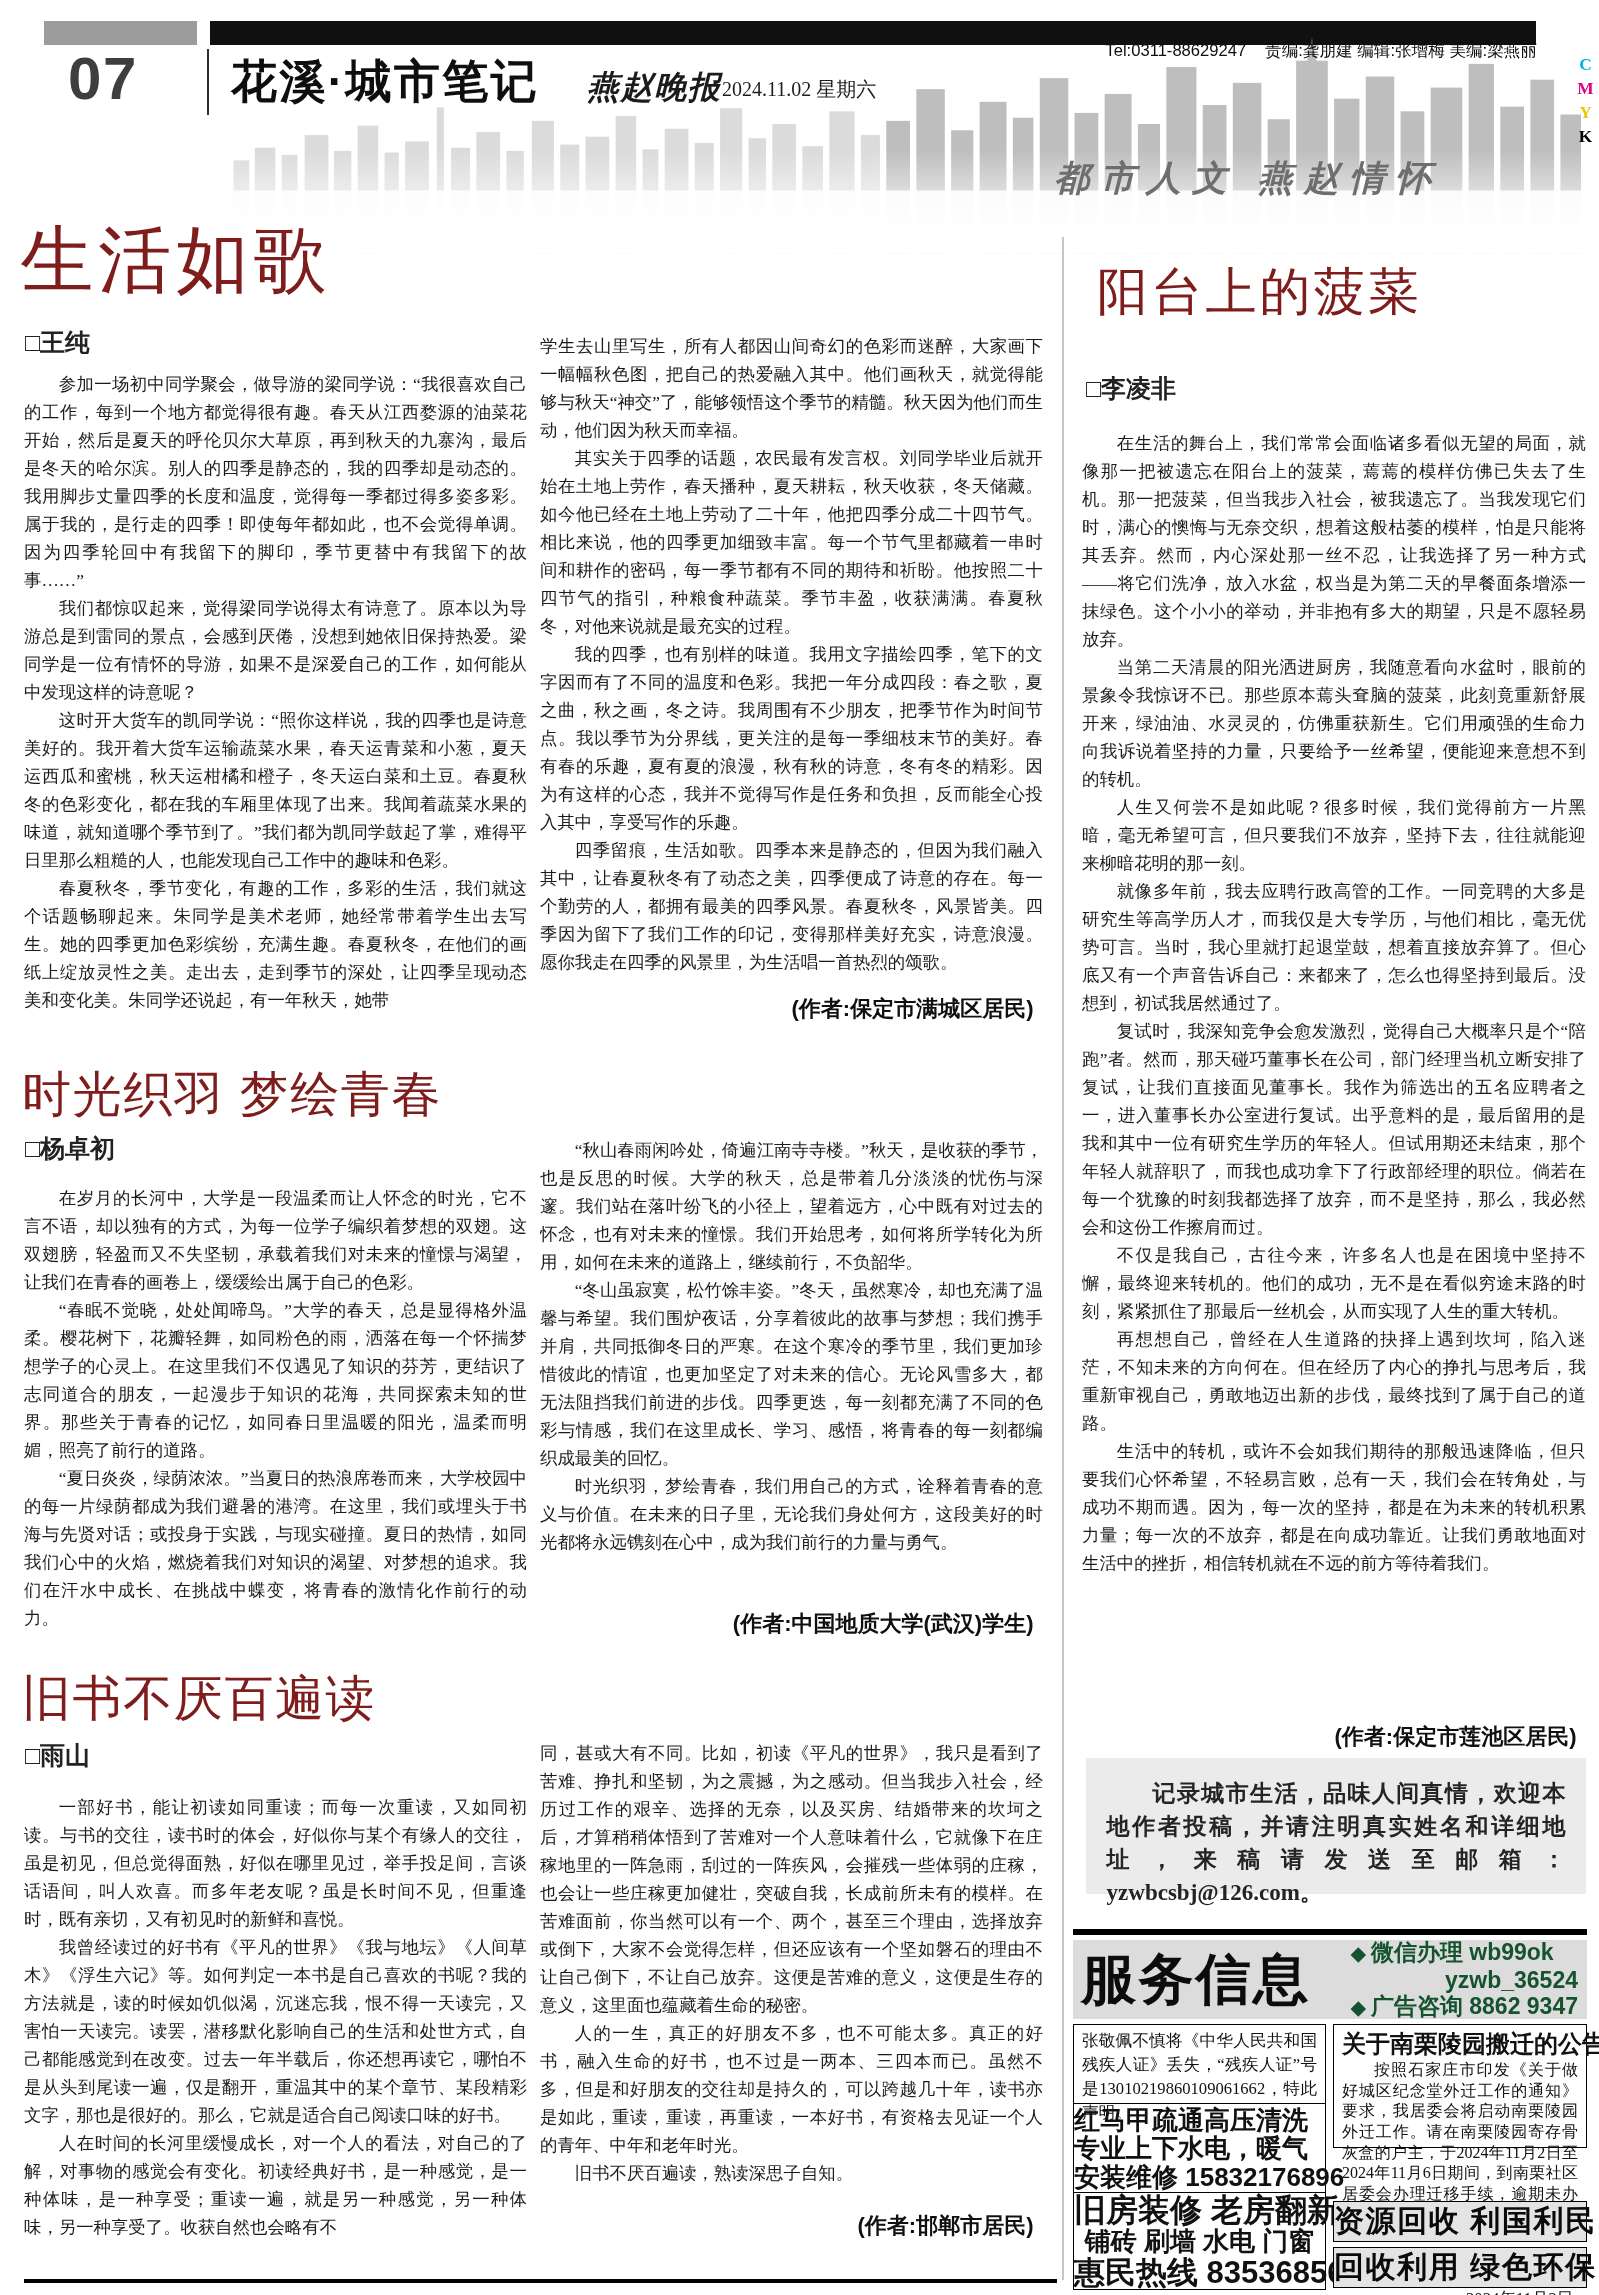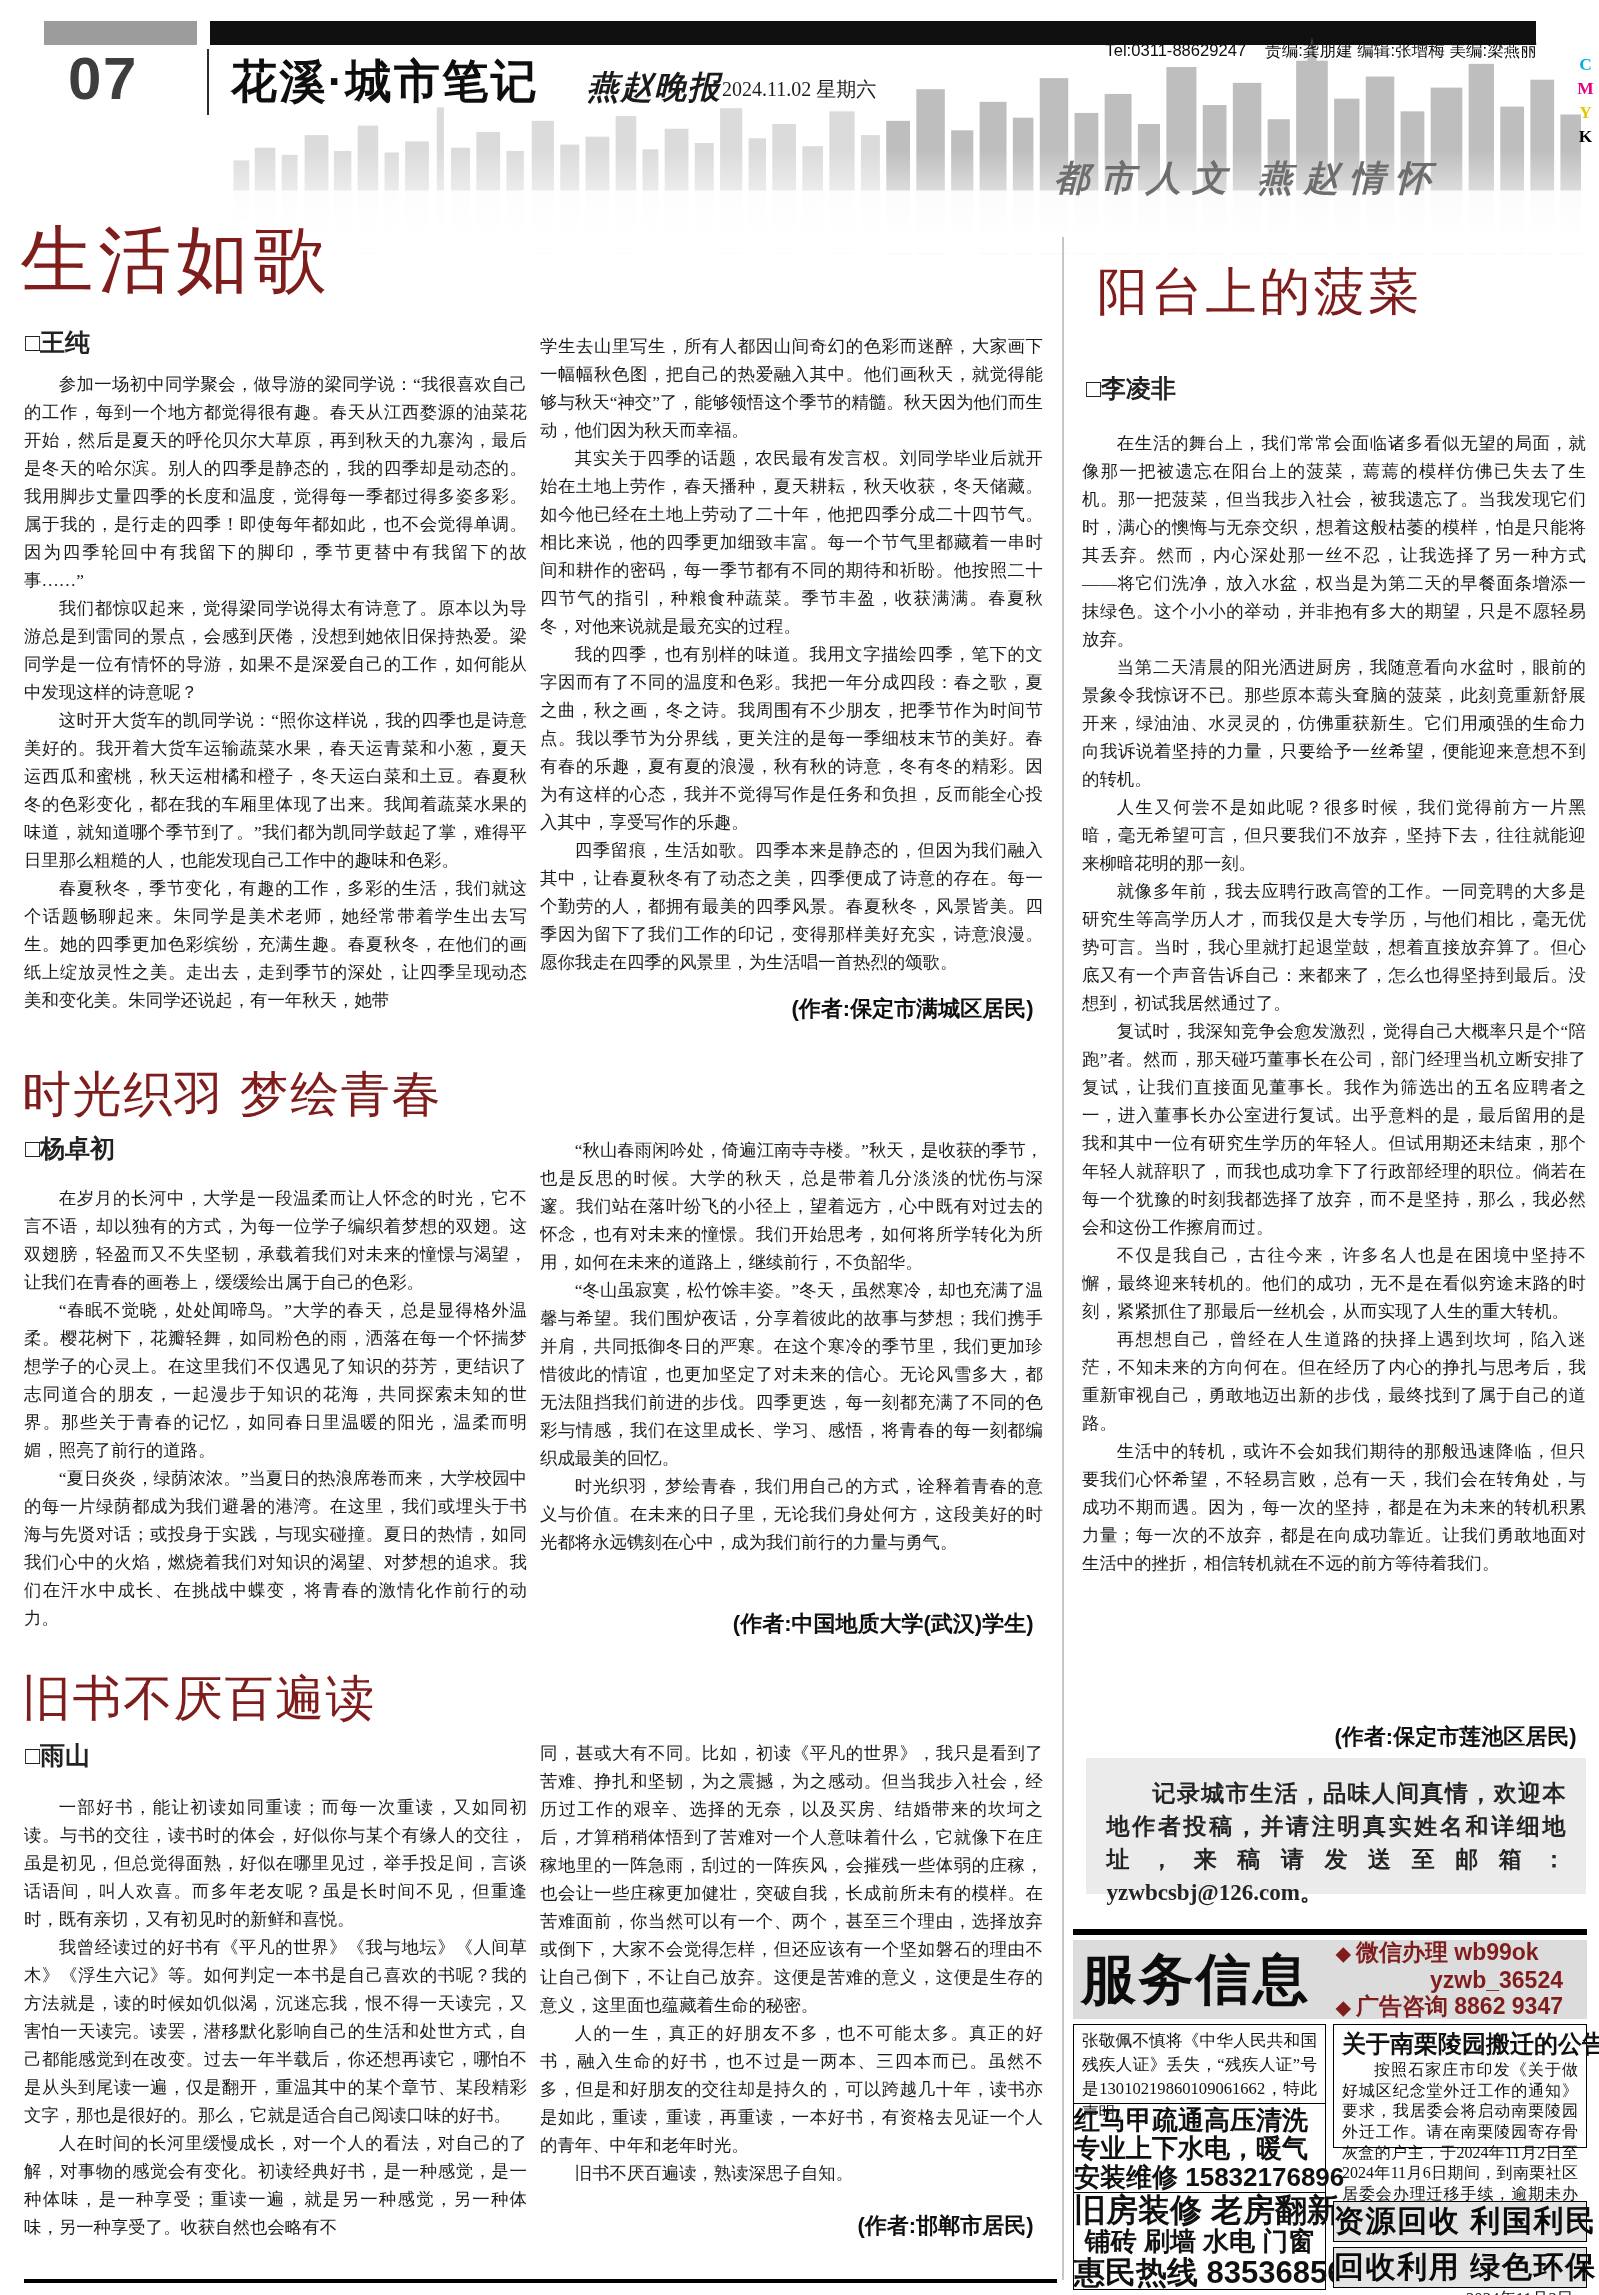--- a/index.html
+++ b/index.html
@@ -58,21 +58,21 @@
   #hrule{left:24px;top:2279px;width:1033px;height:4px;background:#000}
   
   #subm{left:1086px;top:1758px;width:500px;height:136px;background:#ebebeb;
         padding:19px 20.6px;font-family:"Liberation Serif",serif;font-weight:bold;
         font-size:23px;line-height:33px;text-align:justify;text-indent:2em;color:#242424}
   
   #svc-rule{left:1073px;top:1929px;width:514px;height:5.5px;background:#000}
   #svc-head{left:1073px;top:1940px;width:514px;height:79px;background:#dcdcdc;
             display:flex;align-items:center}
   .svc-title{font-size:55px;font-weight:bold;letter-spacing:2.4px;padding-left:8px;color:#0c0c0c}
-  .svc-right{margin-left:auto;padding-right:24px;font-weight:bold;font-size:23px;line-height:26px;color:#7f1d1d}
+  .svc-right{margin-left:auto;padding-right:9px;font-weight:bold;font-size:23px;line-height:26px;color:#14532d}
   .svc-right .diamond::before{content:"◆ ";font-size:19px}
   .svc-id2{text-align:right}
   #svc-left{left:1073px;top:2024px;width:253px;height:266px;border:1.6px solid #000;background:#fff}
   #svc-lost{height:79px;border-bottom:1.6px solid #000;padding:4px 8px;
             font-family:"Liberation Serif",serif;font-size:16.6px;line-height:24px;text-align:justify}
   #svc-plumb{height:89px;border-bottom:1.6px solid #000;text-align:left;padding-top:1.6px}
   #svc-plumb div{font-weight:bold;font-size:26px;line-height:28.5px;white-space:nowrap}
   #svc-renov{height:93px;text-align:center;padding-top:1.6px}
   #svc-renov div{font-weight:bold;line-height:31px;white-space:nowrap}
   #svc-renov div:nth-child(1){font-size:32px}

